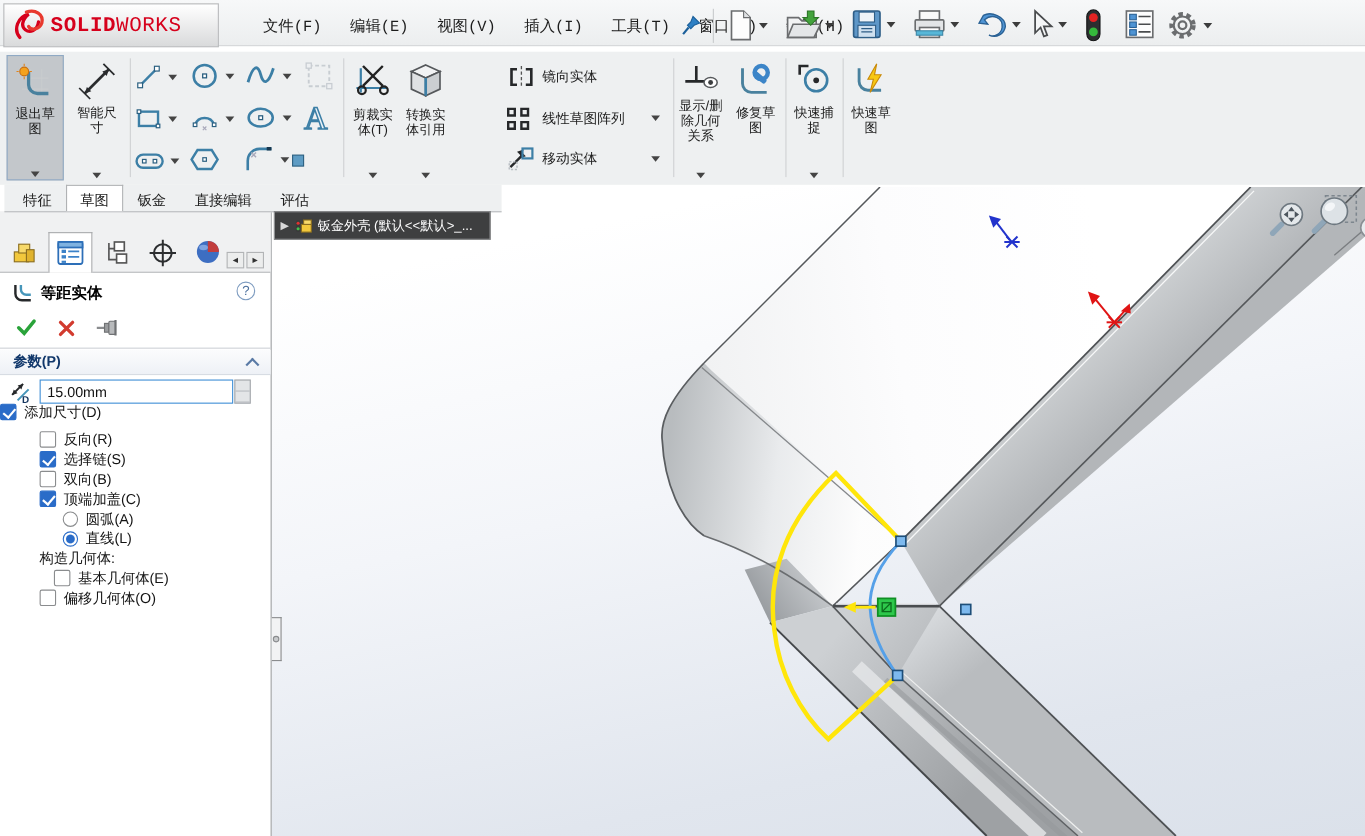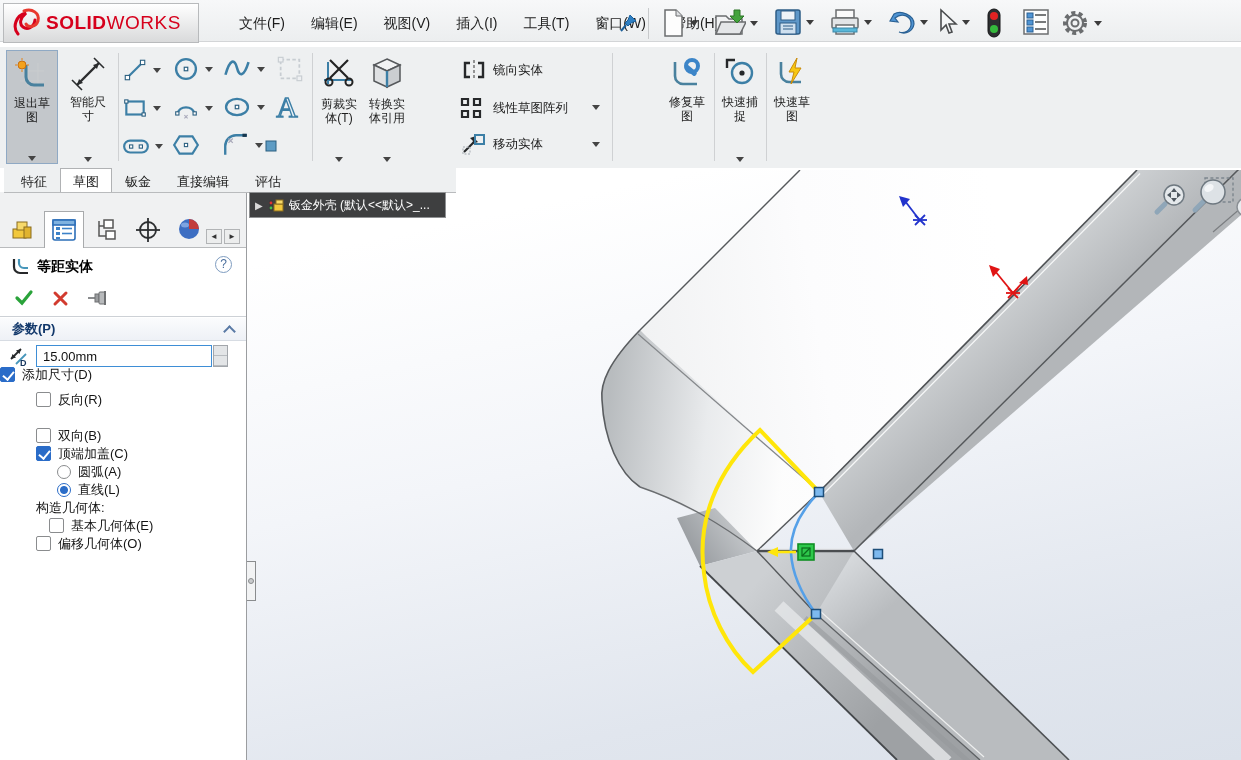--- a/index.html
+++ b/index.html
@@ -1,21 +1,21 @@
 <!DOCTYPE html>
 <html><head>
 <meta charset="utf-8">
 <style>
   * { margin:0; padding:0; box-sizing:border-box; }
   html,body { width:1241px; height:760px; overflow:hidden; background:#fff; }
   #app { position:relative; width:1241px; height:760px; font-family:"Liberation Sans",sans-serif; color:#1c1c1c; }
 
   
   .menubar { position:absolute; left:0; top:0; width:1241px; height:42px;
-             background:linear-gradient(#f7f8f9,#eceeef); border-bottom:1px solid #d3d5d7; }
+             background:linear-gradient(#f7f8f9,#eceeef); border-bottom:1px solid #d3d5d7;font-family:Liberation Mono, monospace; }
   .logo { position:absolute; left:3px; top:3px; width:196px; height:40px;
           background:linear-gradient(#ffffff,#d9dadb); border:1px solid #b8babc;
           display:flex; align-items:center; padding-left:8px; }
   .logo-text { font-size:19px; letter-spacing:.5px; color:#d6001c; margin-left:4px; white-space:nowrap; }
   .logo-text b { font-weight:bold; }
   .menus { position:absolute; left:228px; top:0; height:47px; display:flex; align-items:center; gap:4px; }
   .menu-item { font-size:14px; padding:5px 11px; cursor:default; }
   .mb-sep { position:absolute; left:648px; top:8px; width:1px; height:31px; background:#c8cacc; }
   .qicon { position:absolute; top:8px; display:flex; align-items:center; }
   .caret-d { width:0; height:0; border-left:4px solid transparent; border-right:4px solid transparent;
@@ -377,20 +377,34 @@
         <path d="M14,10 L16,4 L10,6 Z" fill="#26282a"></path>
         <rect x="15" y="3" width="9" height="9" fill="none" stroke="#3c7fa6" stroke-width="2"></rect>
         <rect x="3" y="15" width="7" height="7" fill="none" stroke="#b9bec3" stroke-width="1.4" stroke-dasharray="2 1.5"></rect>
       </svg>
       <span>移动实体</span>
     </div>
     <span class="mini-caret" style="position:absolute;left:592px;top:95px"></span>
 
     <div class="rsep" style="left:612px"></div>
 
+    <div class="bigbtn" style="left:614px;width:46px">
+      <svg width="34" height="28" viewBox="0 0 34 28" style="margin:6px auto 0;display:block">
+        <line x1="13" y1="4" x2="13" y2="18" stroke="#26282a" stroke-width="2.4"></line>
+          <line x1="3" y1="18" x2="23" y2="18" stroke="#26282a" stroke-width="2.4"></line>
+        <ellipse cx="26" cy="19" rx="6" ry="4.5" fill="#fff" stroke="#55585b" stroke-width="1.4"></ellipse>
+          <circle cx="26" cy="19" r="2.2" fill="#3b3d3f"></circle>
+      </svg>
+      <div class="rbtn-label" style="top:40px">显示/删
+除几何
+关系</div>
+      <div class="caret-strip">
+          <span class="mini-caret"></span>
+        </div>
+    </div>
 
     <div class="bigbtn" style="left:664px;width:46px">
       <svg width="34" height="34" viewBox="0 0 34 34" style="margin:6px auto 0;display:block">
         <path d="M5,6 V20 a8,8 0 0 0 8,8 h14" fill="none" stroke="#49819e" stroke-width="2.6"></path>
         <circle cx="22" cy="10" r="6" fill="none" stroke="#3c85c8" stroke-width="4"></circle>
         <rect x="14" y="12" width="14" height="5" rx="2" transform="rotate(40 21 14)" fill="#3c85c8"></rect>
       </svg>
       <div class="rbtn-label" style="top:46px">修复草
 图</div>
     </div>
@@ -654,20 +668,24 @@
     </div>
 
     <div class="cbrow" style="top:174px;">
       <span class="cb on"></span>
         <span>添加尺寸(D)</span>
     </div>
     <div class="cbrow" style="top:199px;padding-left:36px">
       <span class="cb"></span>
         <span>反向(R)</span>
     </div>
+    <div class="cbrow" style="top:217px;padding-left:36px">
+      <span class="cb on"></span>
+        <span>选择链(S)</span>
+    </div>
     <div class="cbrow" style="top:235px;padding-left:36px">
       <span class="cb"></span>
         <span>双向(B)</span>
     </div>
     <div class="cbrow" style="top:253px;padding-left:36px">
       <span class="cb on"></span>
         <span>顶端加盖(C)</span>
     </div>
     <div class="cbrow" style="top:271px;padding-left:57px">
       <span class="rb"></span>

